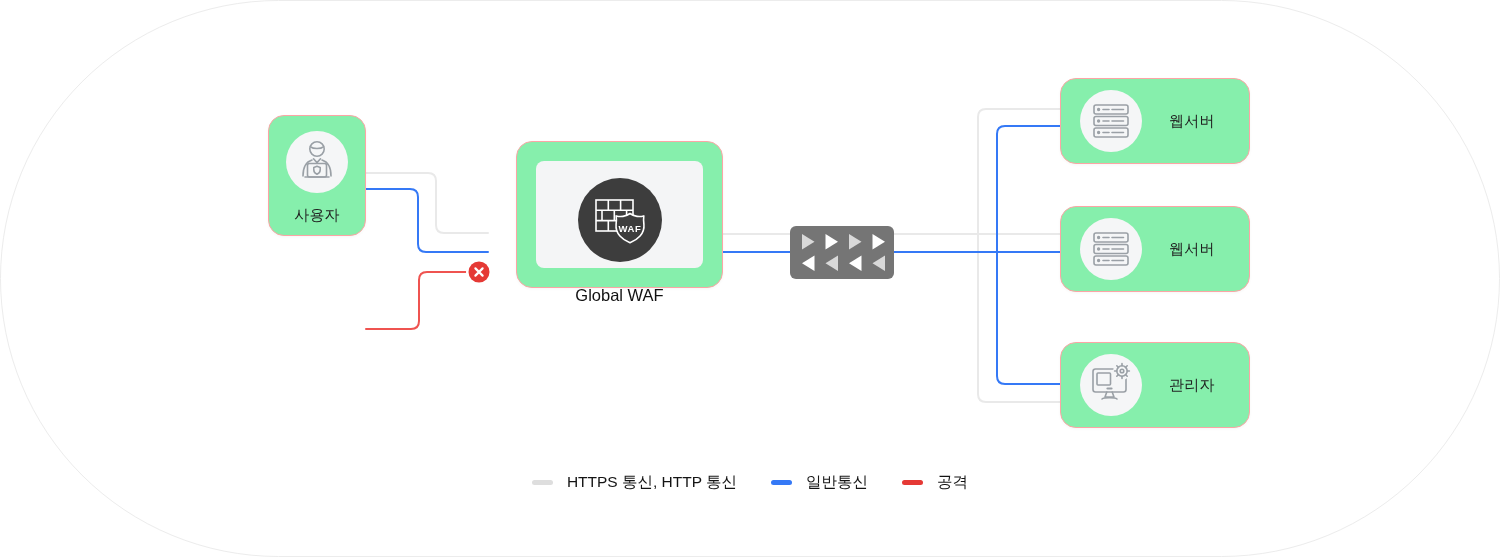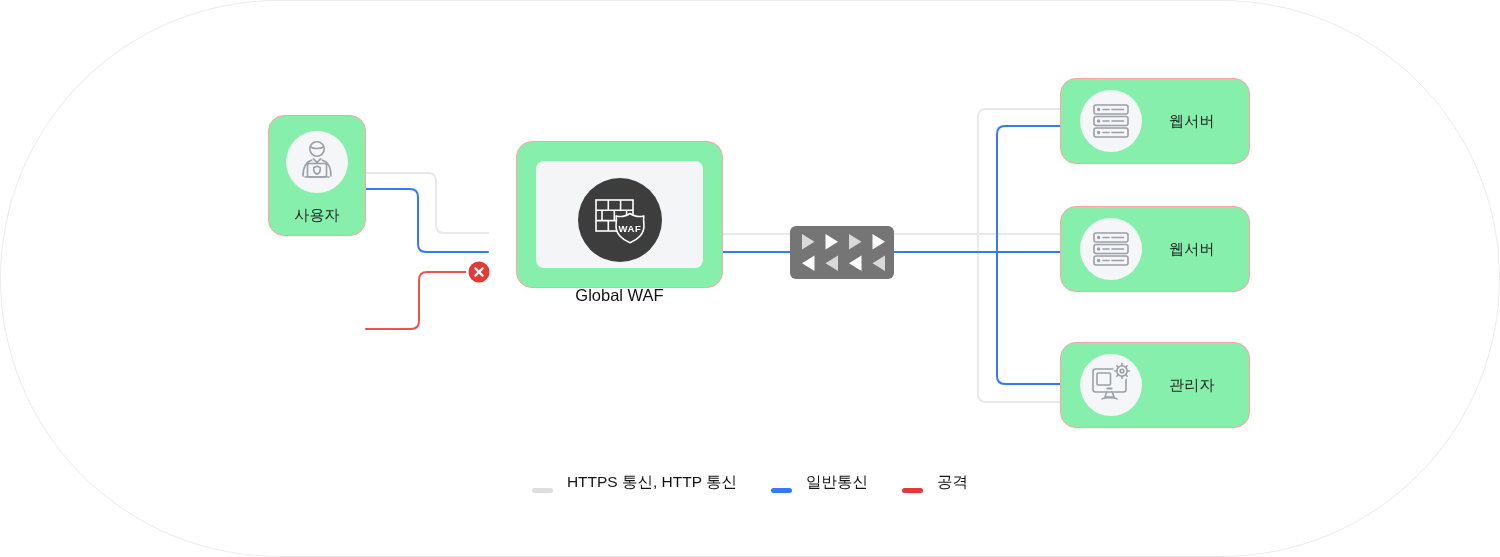--- a/index.html
+++ b/index.html
@@ -24,21 +24,21 @@
   .waf-inner{position:absolute;inset:19px;background:#f4f5f6;border-radius:8px;
     display:flex;flex-direction:column;align-items:center;}
   .waf-circle{margin-top:17px;line-height:0;}
   .waf-label{margin-top:24px;font-size:16.5px;font-weight:400;color:#111;}
   .server-card{left:1059px;width:190px;height:86px;display:flex;align-items:center;
     padding-left:19px;gap:27px;}
   .switch{position:absolute;left:789px;top:225px;z-index:3;line-height:0;}
   .badge{position:absolute;left:465px;top:258px;z-index:4;line-height:0;}
   .legend{position:absolute;left:0;right:0;top:471px;display:flex;justify-content:center;
     align-items:center;gap:34px;z-index:2;}
-  .legend-item{display:flex;align-items:flex-end;gap:14px;}
+  .legend-item{display:flex;align-items:center;gap:14px;}
   .legend-label{font-size:15.5px;color:#141414;}
   .swatch{width:21px;height:5px;border-radius:3px;display:inline-block;}
   .oicon{stroke:#9aa0a6;stroke-width:1.6;fill:none;stroke-linecap:round;stroke-linejoin:round;}
 </style>
 </head>
 <body>
 
 <div class="stage">
 
   <svg class="wires" width="1500" height="557">

